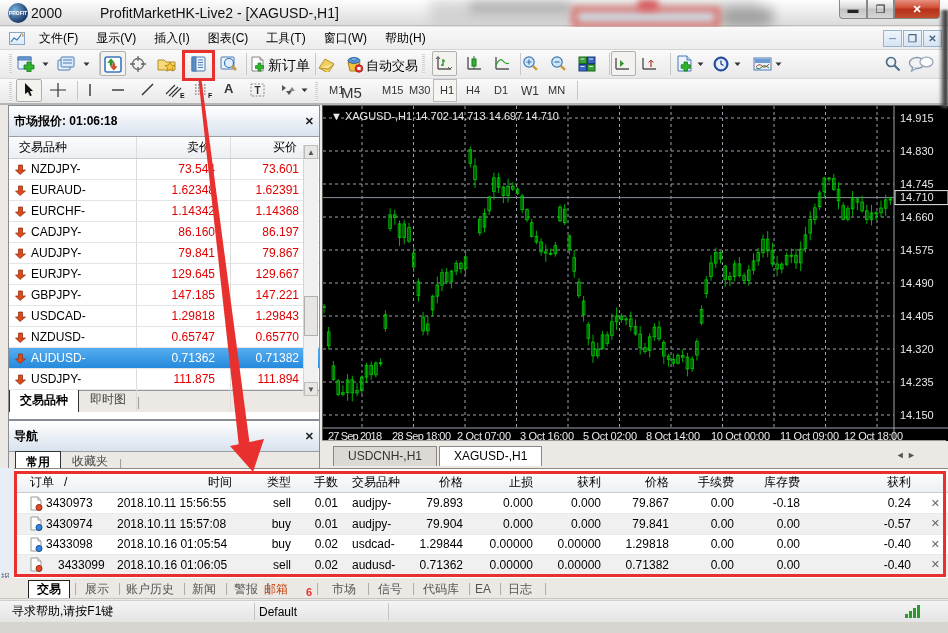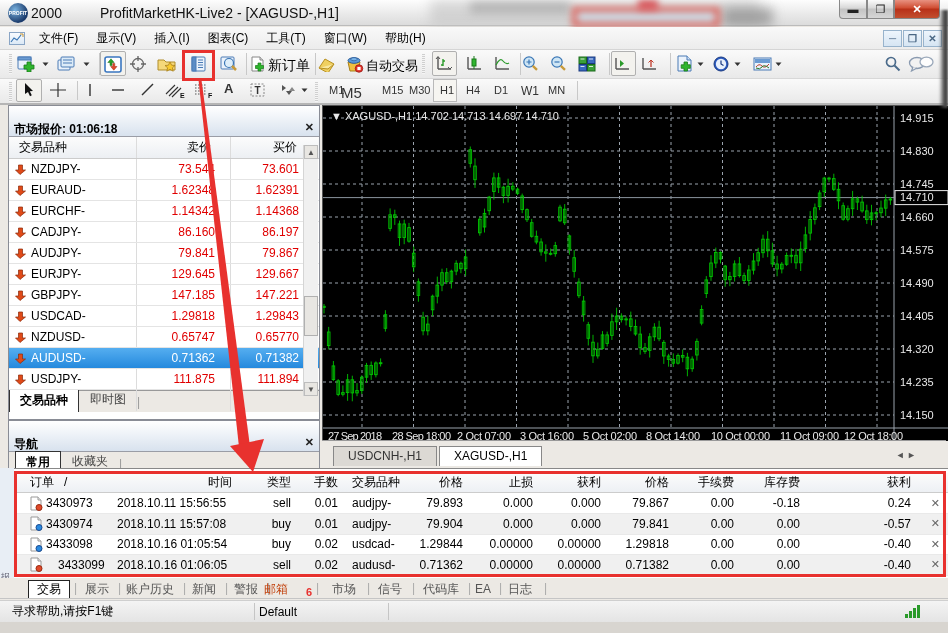--- a/index.html
+++ b/index.html
@@ -25,21 +25,21 @@
 #menubar .mitem{padding:3px 9px;color:#000}
 .childbtn{top:30px;width:19px;height:17px;border:1px solid #98b3cc;background:linear-gradient(#eef5fc,#d6e5f3);display:flex;align-items:center;justify-content:center;color:#4a6784;font-size:10px;font-weight:bold}
 
 #tb1{left:0;top:50px;width:948px;height:29px;background:linear-gradient(#fafafa,#e9e9e9);border-bottom:1px solid #d8d8d8}
 #tb2{left:0;top:79px;width:948px;height:26px;background:linear-gradient(#fafafa,#e9e9e9);border-bottom:2px solid #b5b5b5}
 .grip{width:3px;height:20px;background:repeating-linear-gradient(#cfcfcf 0 1px,#f5f5f5 1px 2px)}
 .tsep{width:1px;height:22px;background:#c8c8c8;margin:0 4px}
 .pressed{border:1px solid #b0b0b0;background:#f3f2ee;border-radius:2px}
 
 .panel{border:1px solid #898c95;background:#fff}
-.pcap{height:17px;background:linear-gradient(#ffffff,#d8e2ee);border-bottom:1px solid #9a9da6;display:flex;align-items:flex-start;padding:15px 5px;font-weight:bold;color:#000}
+.pcap{height:17px;background:linear-gradient(#ffffff,#d8e2ee);border-bottom:1px solid #9a9da6;display:flex;align-items:center;padding:15px 5px;font-weight:bold;color:#000}
 .pcap .x{margin-left:auto;font-weight:bold;font-size:11px;color:#222}
 #market{left:8px;top:105px;width:312px;height:315px}
 #nav{left:8px;top:420px;width:312px;height:48px}
 
 .mrow{height:21px;display:flex;align-items:center;border-bottom:1px solid #e4e4e4;position:relative}
 .mrow .sym{margin-left:22px;color:#000}
 .mrow .bid,.mrow .ask{position:absolute;text-align:right;color:#e00000}
 .mrow .bid{right:104px;width:80px}
 .mrow .ask{right:20px;width:80px}
 .mhead{height:22px;background:linear-gradient(#fcfcfc,#eceff3);border-bottom:1px solid #ccc;color:#000;display:flex;align-items:center;position:relative}
@@ -909,21 +909,21 @@
         <span class="cell" style="left:912px;width:14px;color:#666;font-size:11px">✕</span>
       </div>
     </div>
   <div class="abs" id="lstrip">
       <span style="position:absolute;left:1px;top:103px;font-size:9px;color:#667">报</span>
       <svg style="position:absolute;left:1px;top:115px" width="12" height="12" viewBox="0 0 12 12">
         <path d="M1 3l2 2 2-2 2 2 2-2 2 2M1 7l2 2 2-2 2 2 2-2 2 2" stroke="#778" fill="none" stroke-width="1"></path>
       </svg>
     </div>
   <div class="abs" id="termtabs">
-      <div style="position:absolute;left:28px;bottom:0;width:42px;height:18px;background:#fff;border:1px solid #222;border-bottom:none;display:flex;align-items:center;justify-content:center;font-weight:normal;color:#000">交易</div>
+      <div style="position:absolute;left:28px;bottom:0;width:42px;height:18px;background:#fff;border:1px solid #222;border-bottom:none;display:flex;align-items:center;justify-content:center;font-weight:bold;color:#000">交易</div>
       <span style="position:absolute;left:74px;bottom:3px;color:#aaa">|</span>
       <div style="position:absolute;left:78px;bottom:1px;width:38px;height:16px;display:flex;align-items:center;justify-content:center;color:#555">展示</div>
       <span style="position:absolute;left:118px;bottom:3px;color:#aaa">|</span>
       <div style="position:absolute;left:120px;bottom:1px;width:60px;height:16px;display:flex;align-items:center;justify-content:center;color:#555">账户历史</div>
       <span style="position:absolute;left:183px;bottom:3px;color:#aaa">|</span>
       <div style="position:absolute;left:186px;bottom:1px;width:36px;height:16px;display:flex;align-items:center;justify-content:center;color:#555">新闻</div>
       <span style="position:absolute;left:225px;bottom:3px;color:#aaa">|</span>
       <div style="position:absolute;left:228px;bottom:1px;width:36px;height:16px;display:flex;align-items:center;justify-content:center;color:#555">警报</div>
       <span style="position:absolute;left:267px;bottom:3px;color:#aaa">|</span>
       <div style="position:absolute;left:258px;bottom:1px;width:36px;height:16px;display:flex;align-items:center;justify-content:center;color:#c2410c">邮箱</div>

